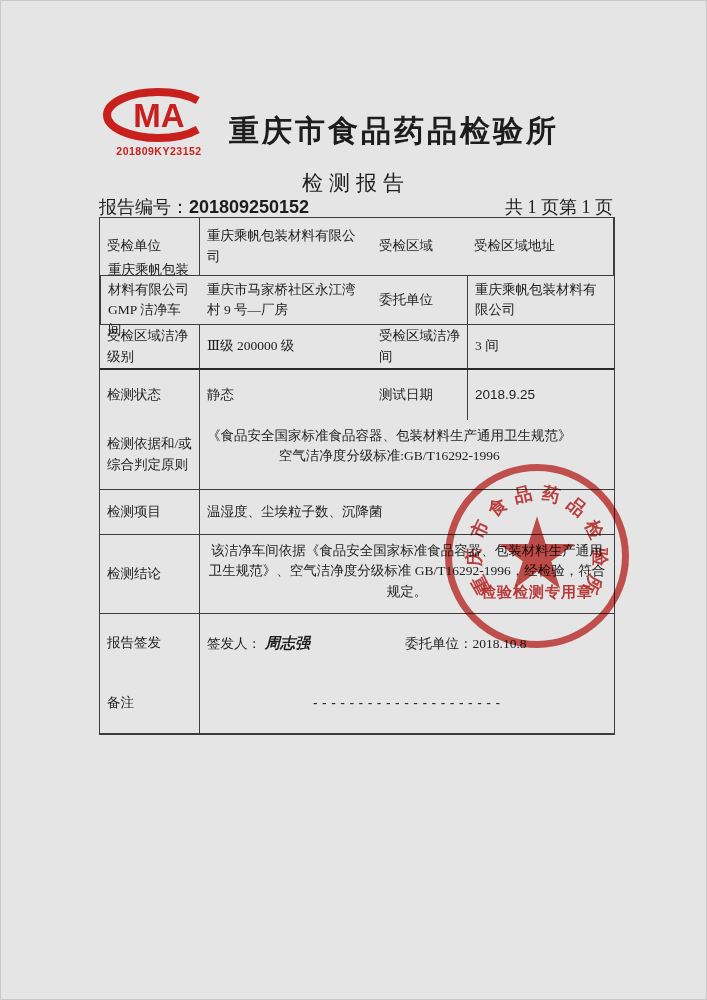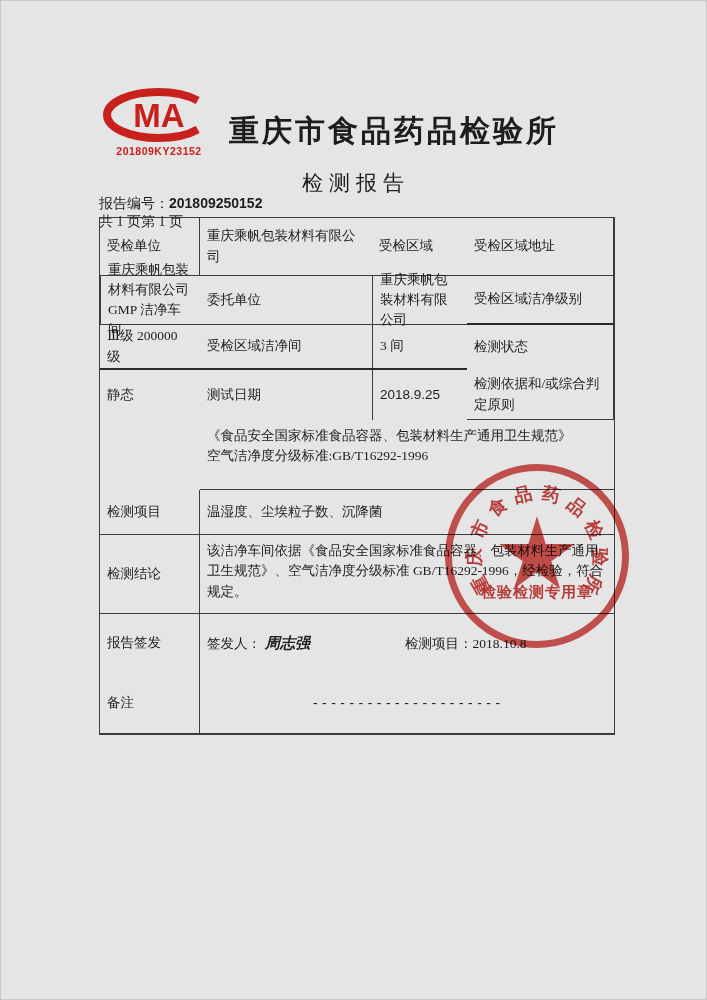--- a/index.html
+++ b/index.html
@@ -10,33 +10,33 @@
   }
   
   .logo{position:absolute;left:98px;top:86px;width:120px;text-align:center;}
   .logo-num{color:#c8201d;font-size:10.5px;letter-spacing:.5px;margin-top:-2px;
             font-family:"Liberation Sans",sans-serif;font-weight:bold;}
   .org-name{position:absolute;left:213px;top:110px;width:360px;text-align:center;
             font-size:30px;font-weight:bold;letter-spacing:3px;}
   .doc-title{position:absolute;left:98px;top:168px;width:514px;text-align:center;
              font-size:21px;letter-spacing:6px;}
   .meta{position:absolute;left:98px;top:194px;width:514px;display:flex;
-        justify-content:space-between;font-size:14px;flex-direction:column;}
+        justify-content:space-between;font-size:18px;}
   .meta .num{font-family:"Liberation Sans",sans-serif;font-weight:bold;}
   
   .tbl{
     position:absolute;left:98px;top:216px;
     display:grid;box-sizing:content-box;
     grid-template-columns:100px 172px 95px 147px;
     grid-template-rows:58px 49px 45px 50px 70px 45px 79px 59px 60px;
     border:1.5px solid #3c3c3c;border-bottom-width:2px;
     font-size:13.5px;line-height:1.5;
   }
   .c{padding:3px 7px;display:flex;align-items:center;box-sizing:border-box;}
-  .c.top{align-items:flex-start;padding-top:6px;}
+  .c.top{align-items:flex-start;padding-top:6px;text-align:center;}
   .br{border-right:1px solid #3c3c3c;}
   .bl{border-left:1px solid #3c3c3c;}
   .bb{border-bottom:1px solid #3c3c3c;}
   .bb2{border-bottom:2px solid #2a2a2a;}
   .span3{grid-column:2/5;}
   .mono{font-family:"Liberation Sans",sans-serif;}
   .sign-cell{position:relative;}
   .signer-name{font-weight:bold;font-size:15px;margin-left:4px;font-style:italic;}
   .sign-date{position:absolute;left:205px;top:50%;transform:translateY(-50%);white-space:nowrap;}
   .dashes{justify-content:center;font-family:"DejaVu Sans Mono",monospace;letter-spacing:1px;color:#2a2a2a;}
@@ -83,20 +83,21 @@
   </div>
 
   <div class="tbl">
 
     <div class="c br bb">受检单位</div>
     <div class="c bb">重庆乘帆包装材料有限公司</div>
     <div class="c bb">受检区域</div>
     <div class="c br bb">受检区域地址</div>
 
     <div class="c bl bb">重庆乘帆包装材料有限公司 GMP 洁净车间</div>
+    <div class="c bb">重庆市马家桥社区永江湾村 9 号—厂房</div>
     <div class="c bb">委托单位</div>
     <div class="c bl bb">重庆乘帆包装材料有限公司</div>
 
     <div class="c br bb2">受检区域洁净级别</div>
     <div class="c bb2">Ⅲ级 200000 级</div>
     <div class="c bb2">受检区域洁净间</div>
     <div class="c bl bb2">3 间</div>
 
     <div class="c br">检测状态</div>
     <div class="c">静态</div>
@@ -113,21 +114,21 @@
 
     <div class="c br bb">检测项目</div>
     <div class="c bb span3">温湿度、尘埃粒子数、沉降菌</div>
 
     <div class="c br bb">检测结论</div>
     <div class="c top bb span3">该洁净车间依据《食品安全国家标准食品容器、包装材料生产通用卫生规范》、空气洁净度分级标准 GB/T16292-1996，经检验，符合规定。</div>
 
     <div class="c br">报告签发</div>
     <div class="c span3 sign-cell">
       <span><span>签发人：</span><span class="signer-name">周志强</span></span>
-      <span class="sign-date"><span>检测项目：</span><span>2018.10.8</span></span>
+      <span class="sign-date"><span>委托单位：</span><span>2018.10.8</span></span>
     </div>
 
     <div class="c br">备注</div>
     <div class="c span3 dashes">---------------------</div>
   </div>
 
   <div class="stamp">
     <svg class="stamp-star" width="78" height="78" viewBox="0 0 100 100">
       <polygon points="50,2 61.2,37.6 98.5,37.6 68.3,59.6 79.8,95.2 50,73.2 20.2,95.2 31.7,59.6 1.5,37.6 38.8,37.6" fill="rgba(198,30,26,0.82)"></polygon>
     </svg>

